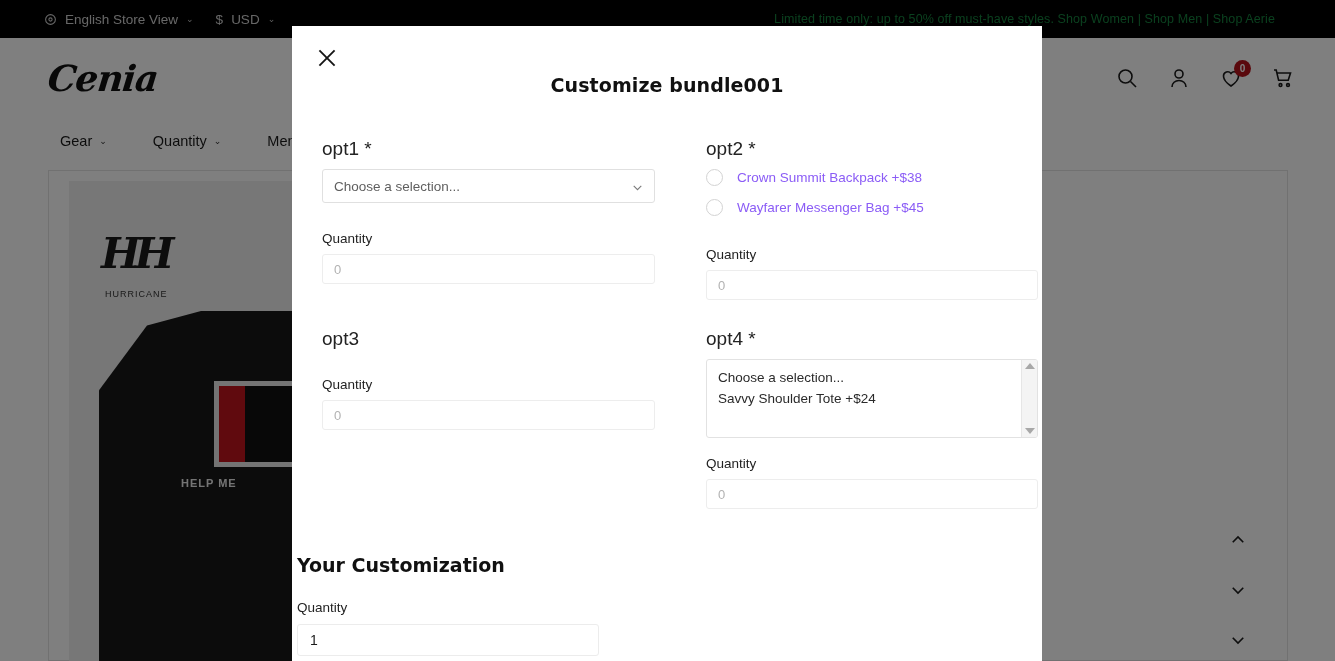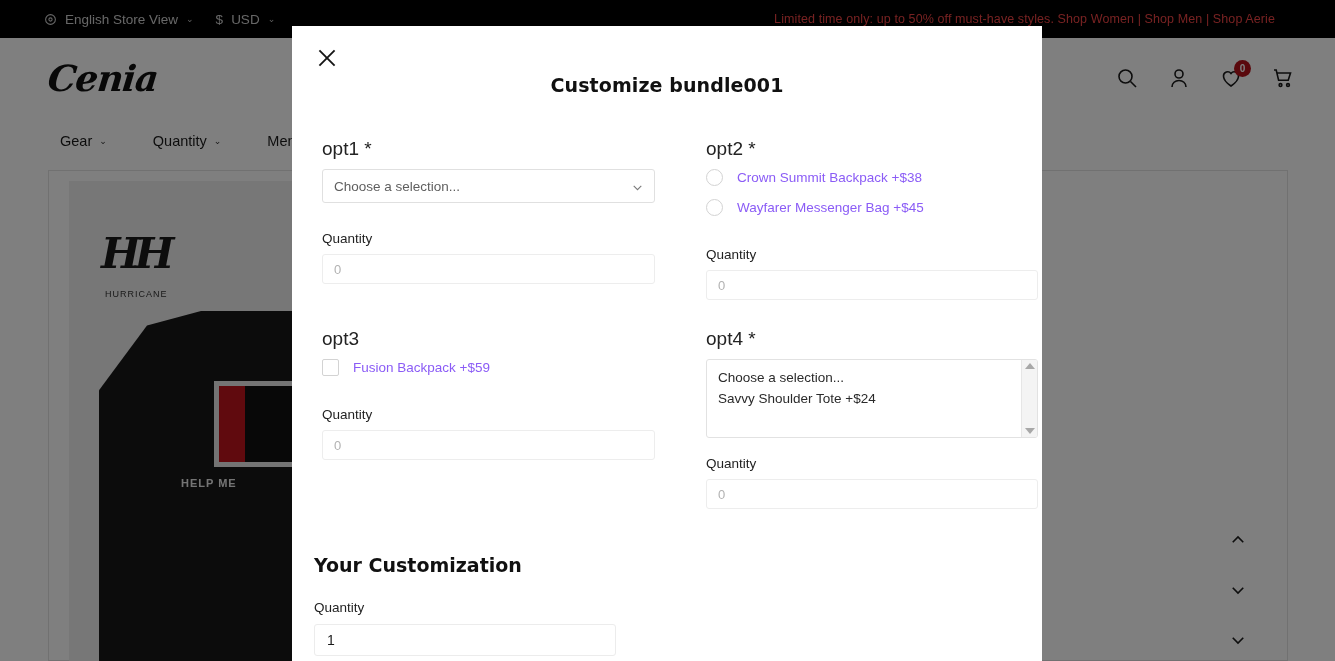--- a/index.html
+++ b/index.html
@@ -17,21 +17,21 @@
     position: absolute; top: 0; left: 0; width: 1335px; height: 38px;
     background: #000000; color: #c9c9c9;
     display: flex; align-items: center;
   }
   .topbar-left { display: flex; align-items: center; margin-left: 44px; gap: 22px; }
   .tb-item { display: flex; align-items: center; gap: 8px; font-size: 13.5px; color: #cfcfcf; white-space: nowrap; }
   .tb-chev { font-size: 9px; color: #bdbdbd; }
   .pin-icon { width: 13px; height: 13px; display: inline-block; }
   .topbar-right {
     margin-left: auto; margin-right: 60px;
-    font-size: 12.5px; color: #ef4444; white-space: nowrap; letter-spacing: .1px; text-align: center;
+    font-size: 12.5px; color: #15803d; white-space: nowrap; letter-spacing: .1px; text-align: center;
   }
 
   .sitehead {
     position: absolute; top: 38px; left: 0; width: 1335px; height: 80px;
     background: #ffffff; display: flex; align-items: center;
   }
   .logo {
     margin-left: 48px; font-family: "DejaVu Serif", serif;
     font-size: 36px; font-style: italic; font-weight: 700;
     color: #111; letter-spacing: -1px; transform: skewX(-6deg);
@@ -162,21 +162,21 @@
     display: flex; flex-direction: column; justify-content: space-between; align-items: center;
     padding: 3px 0;
   }
   .lb-arrow { width: 0; height: 0; border-left: 5px solid transparent; border-right: 5px solid transparent; }
   .lb-arrow.up { border-bottom: 6px solid #a8a8a8; }
   .lb-arrow.down { border-top: 6px solid #a8a8a8; }
 
   .gap-18 { height: 18px; }
   .gap-28 { height: 28px; }
 
-  .custom-section { position: absolute; left: 0; top: 528px; width: 750px; padding: 0 22px; }
+  .custom-section { position: absolute; left: 0; top: 528px; width: 750px; padding: 0 5px; }
   .custom-title {
     font-size: 19px; font-weight: 700; color: #111; margin-bottom: 24px;
     font-family: "DejaVu Sans", sans-serif;
   }
   .custom-qty-label { font-size: 13.5px; color: #232323; margin-bottom: 9px; }
   .custom-qty-input {
     width: 302px; height: 32px; border: 1px solid #ececec; border-radius: 3px;
     font-size: 14px; color: #1a1a1a; padding: 0 12px;
     font-family: "Liberation Sans", sans-serif;
   }
@@ -339,24 +339,20 @@
       </div>
 
       <div class="gap-18"></div>
       <div class="sub-label">Quantity</div>
       <input class="txt-input wide" type="text" placeholder="0" style="">
     </div>
 
     <div class="col" style="margin-top:28px">
       <div class="field-label">opt3</div>
 
-      <div class="opt-row">
-        <span class="check-box"></span>
-        <span class="opt-text">Fusion Backpack +$59</span>
-      </div>
 
       <div class="gap-18"></div>
       <div class="sub-label">Quantity</div>
       <input class="txt-input" type="text" placeholder="0" style="">
     </div>
 
     <div class="col" style="margin-top:28px">
       <div class="field-label req">opt4</div>
 
       <div class="listbox">

